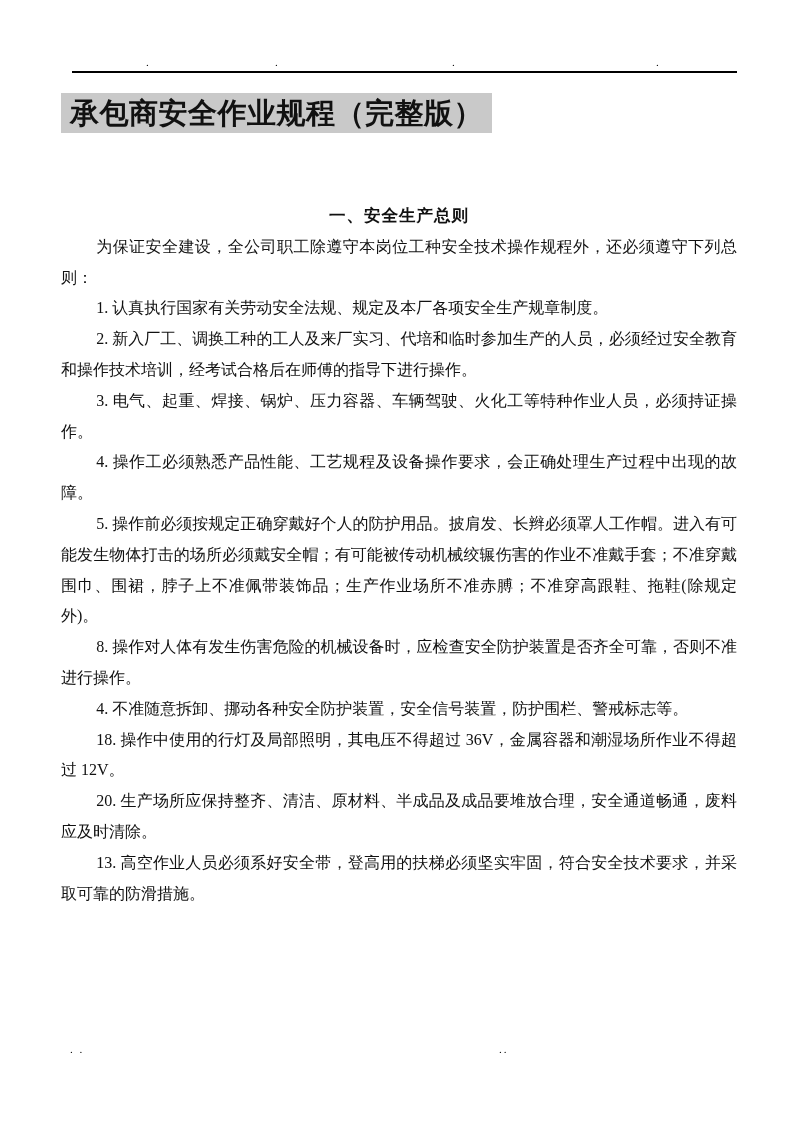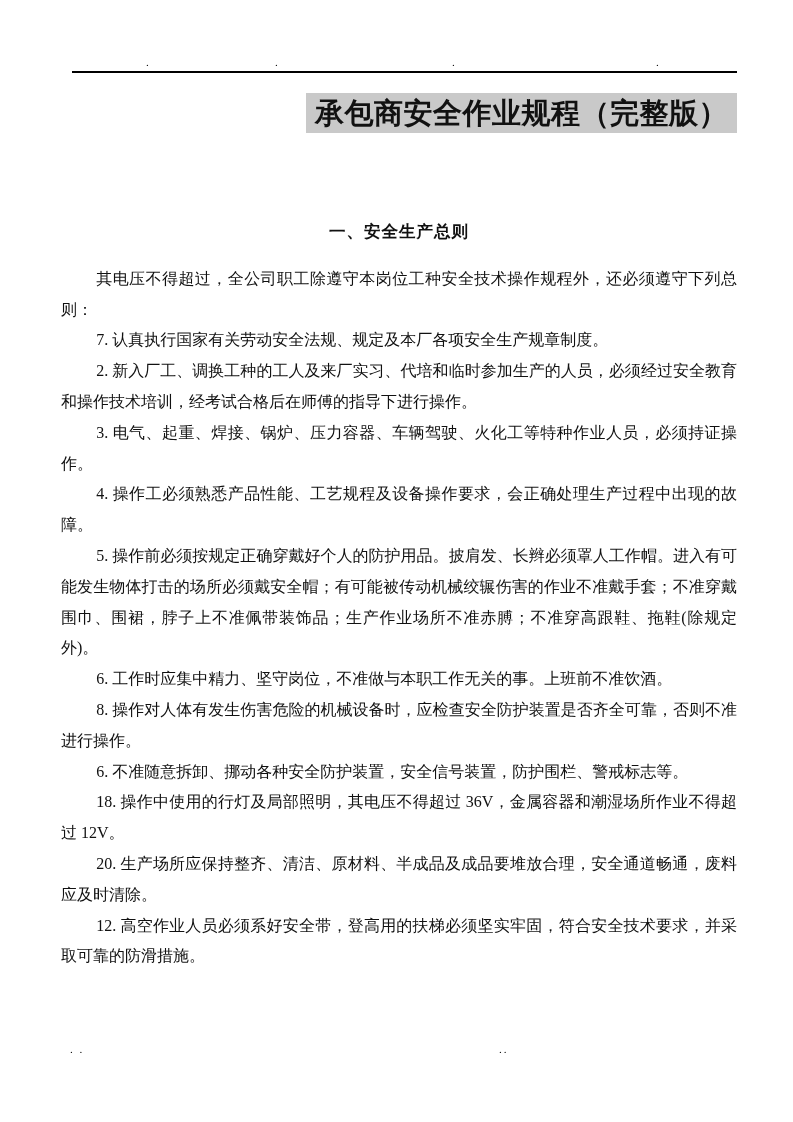--- a/index.html
+++ b/index.html
@@ -30,21 +30,21 @@
     top: 71px;
     width: 665px;
     height: 0;
     border-top: 2px solid #000000;
   }
   .title-wrap {
     position: absolute;
     left: 61px;
     top: 93px;
     width: 676px;
-    text-align: right;
+    text-align: left;
     text-decoration: underline;
   }
   .title-text {
     display: inline-block;
     background: #c9c9c9;
     padding: 3px 9px;
     font-size: 29px;
     line-height: 34px;
     font-weight: bold;
     letter-spacing: 0.5px;
@@ -53,21 +53,21 @@
   .content {
     position: absolute;
     left: 61px;
     top: 201px;
     width: 676px;
     font-size: 16px;
     line-height: 30.8px;
     text-align: justify;
   }
   .section-heading {
-    margin: 16px;
+    margin: 0;
     font-size: 16.5px;
     line-height: 30.8px;
     font-weight: bold;
     text-align: center;
     letter-spacing: 1px;
   }
   .para {
     margin: 0;
     text-indent: 2.2em;
   }
@@ -91,30 +91,29 @@
   <span class="header-dot" style="left:656px">.</span>
 
   <div class="header-rule"></div>
 
   <div class="title-wrap">
     <span class="title-text">承包商安全作业规程（完整版）</span>
   </div>
 
   <div class="content">
     <h2 class="section-heading">一、安全生产总则</h2>
-    <p class="para">其电压不得超过，全公司职工除遵守本岗位工种安全技术操作规程外，还必须遵守下列总则：</p>
-    <p class="para">7. 认真执行国家有关劳动安全法规、规定及本厂各项安全生产规章制度。</p>
+    <p class="para">为保证安全建设，全公司职工除遵守本岗位工种安全技术操作规程外，还必须遵守下列总则：</p>
+    <p class="para">1. 认真执行国家有关劳动安全法规、规定及本厂各项安全生产规章制度。</p>
     <p class="para">2. 新入厂工、调换工种的工人及来厂实习、代培和临时参加生产的人员，必须经过安全教育和操作技术培训，经考试合格后在师傅的指导下进行操作。</p>
     <p class="para">3. 电气、起重、焊接、锅炉、压力容器、车辆驾驶、火化工等特种作业人员，必须持证操作。</p>
     <p class="para">4. 操作工必须熟悉产品性能、工艺规程及设备操作要求，会正确处理生产过程中出现的故障。</p>
     <p class="para">5. 操作前必须按规定正确穿戴好个人的防护用品。披肩发、长辫必须罩人工作帽。进入有可能发生物体打击的场所必须戴安全帽；有可能被传动机械绞辗伤害的作业不准戴手套；不准穿戴围巾、围裙，脖子上不准佩带装饰品；生产作业场所不准赤膊；不准穿高跟鞋、拖鞋(除规定外)。</p>
-    <p class="para">6. 工作时应集中精力、坚守岗位，不准做与本职工作无关的事。上班前不准饮酒。</p>
     <p class="para">8. 操作对人体有发生伤害危险的机械设备时，应检查安全防护装置是否齐全可靠，否则不准进行操作。</p>
-    <p class="para">6. 不准随意拆卸、挪动各种安全防护装置，安全信号装置，防护围栏、警戒标志等。</p>
+    <p class="para">4. 不准随意拆卸、挪动各种安全防护装置，安全信号装置，防护围栏、警戒标志等。</p>
     <p class="para">18. 操作中使用的行灯及局部照明，其电压不得超过 36V，金属容器和潮湿场所作业不得超过 12V。</p>
     <p class="para">20. 生产场所应保持整齐、清洁、原材料、半成品及成品要堆放合理，安全通道畅通，废料应及时清除。</p>
-    <p class="para">12. 高空作业人员必须系好安全带，登高用的扶梯必须坚实牢固，符合安全技术要求，并采取可靠的防滑措施。</p>
+    <p class="para">13. 高空作业人员必须系好安全带，登高用的扶梯必须坚实牢固，符合安全技术要求，并采取可靠的防滑措施。</p>
   </div>
 
   <span class="footer-mark" style="left:70px">. .</span>
   <span class="footer-mark" style="left:499px">..</span>
 
 </div>
 
 </body></html>

